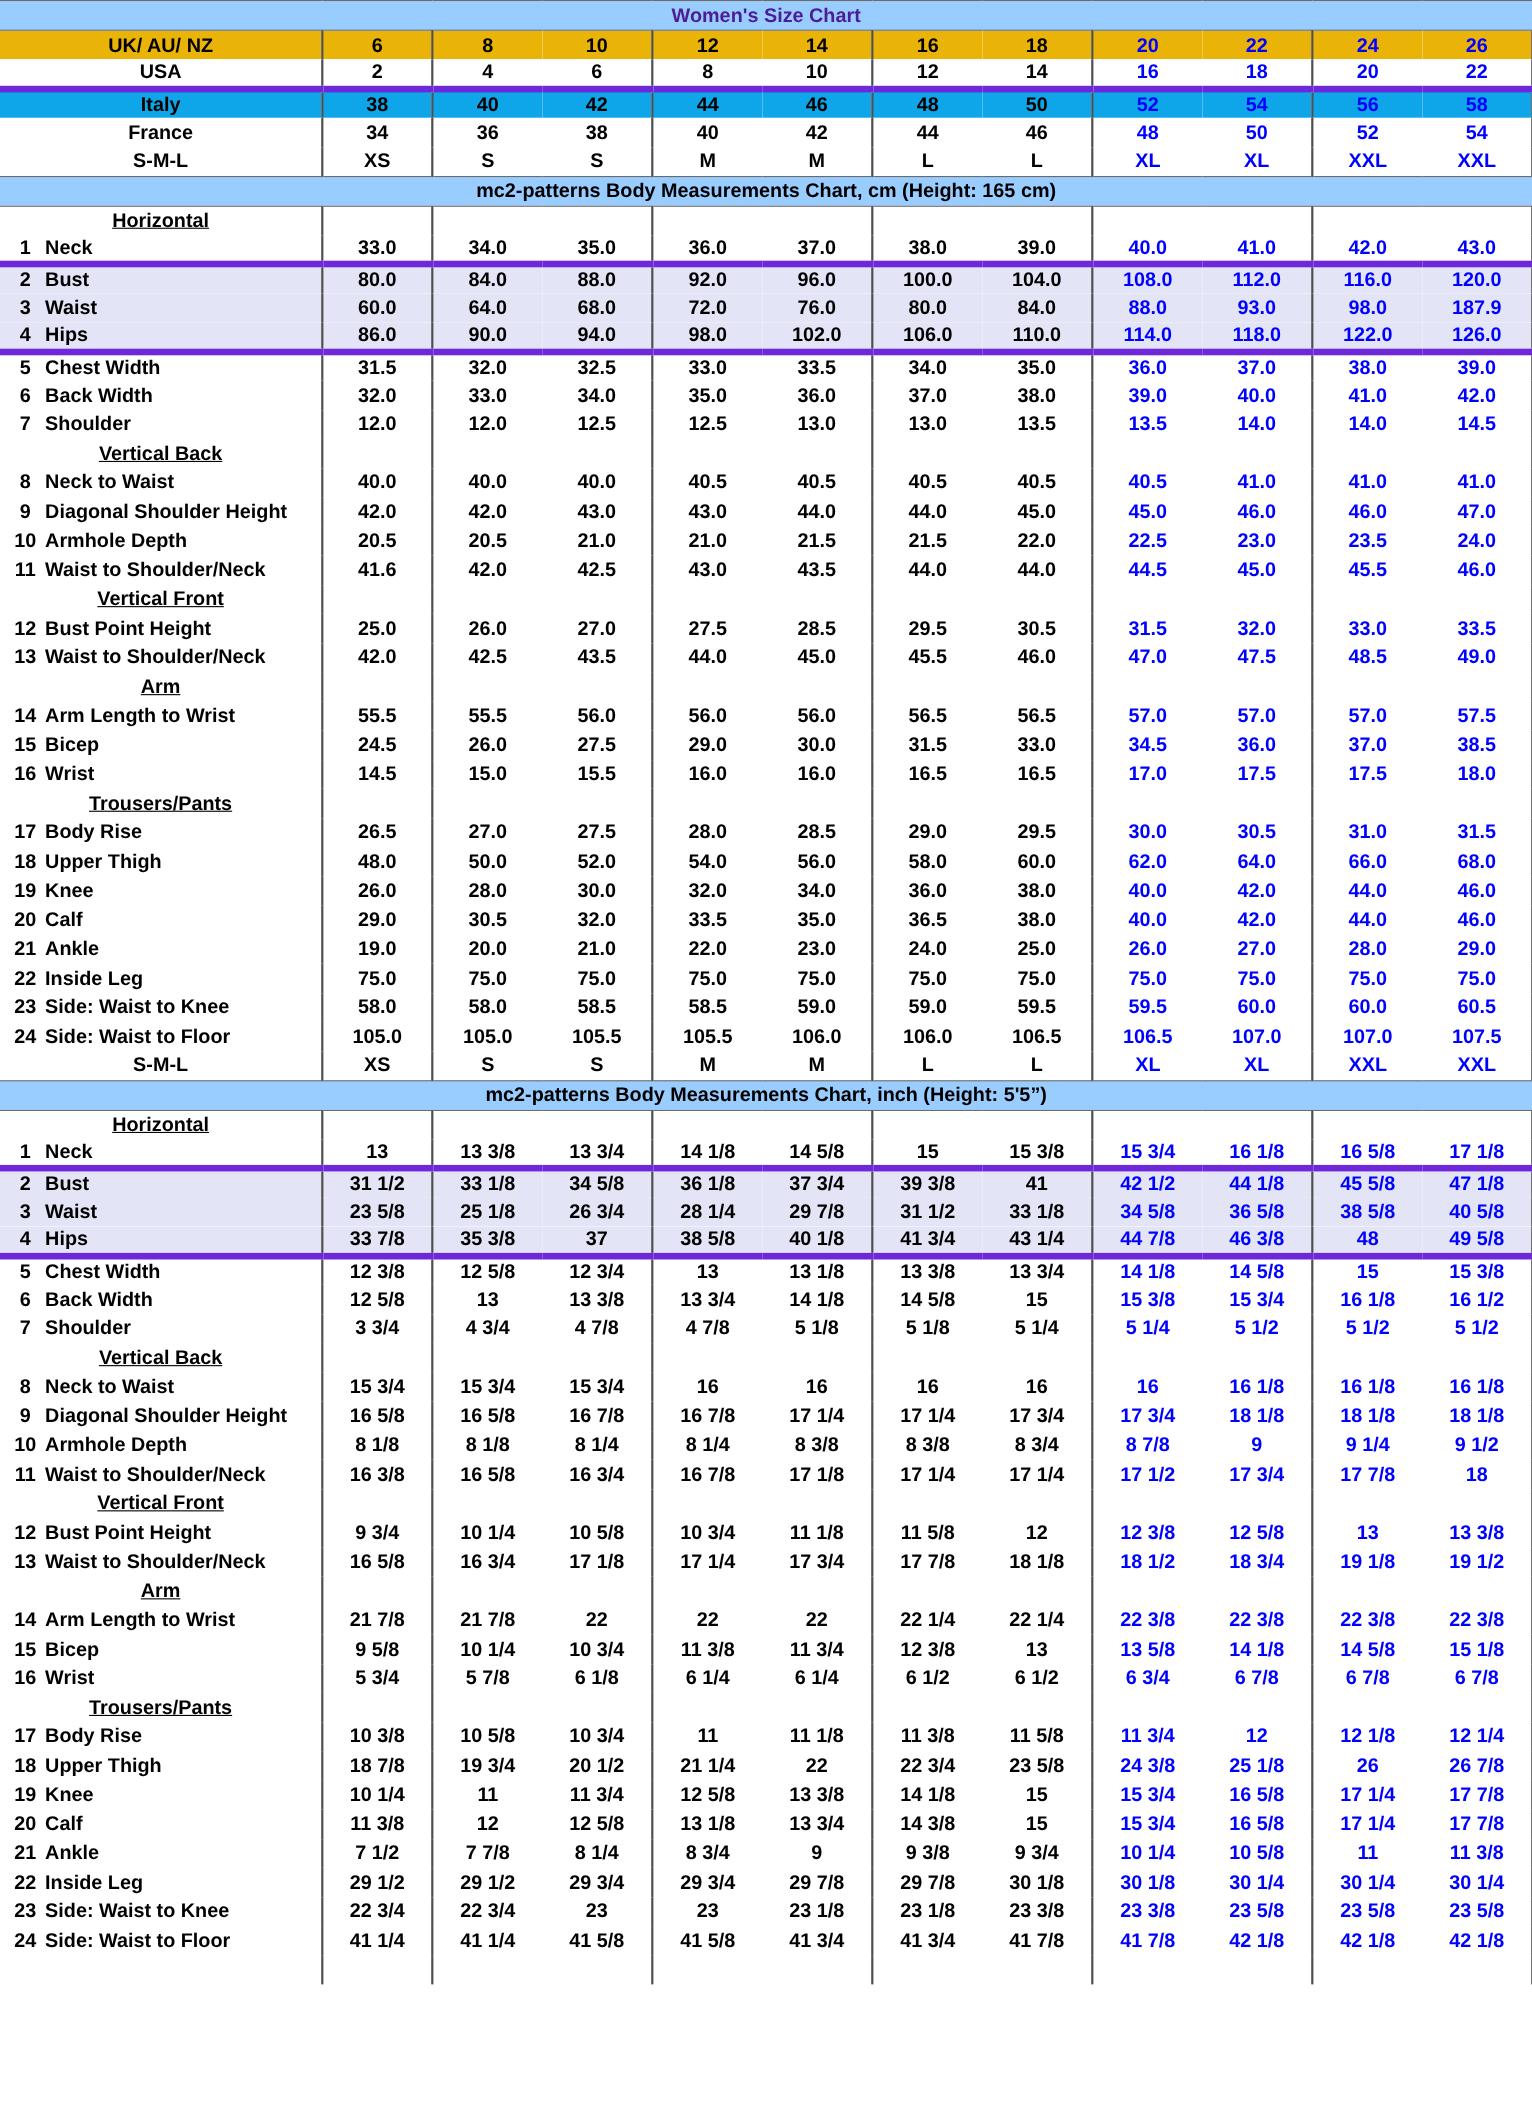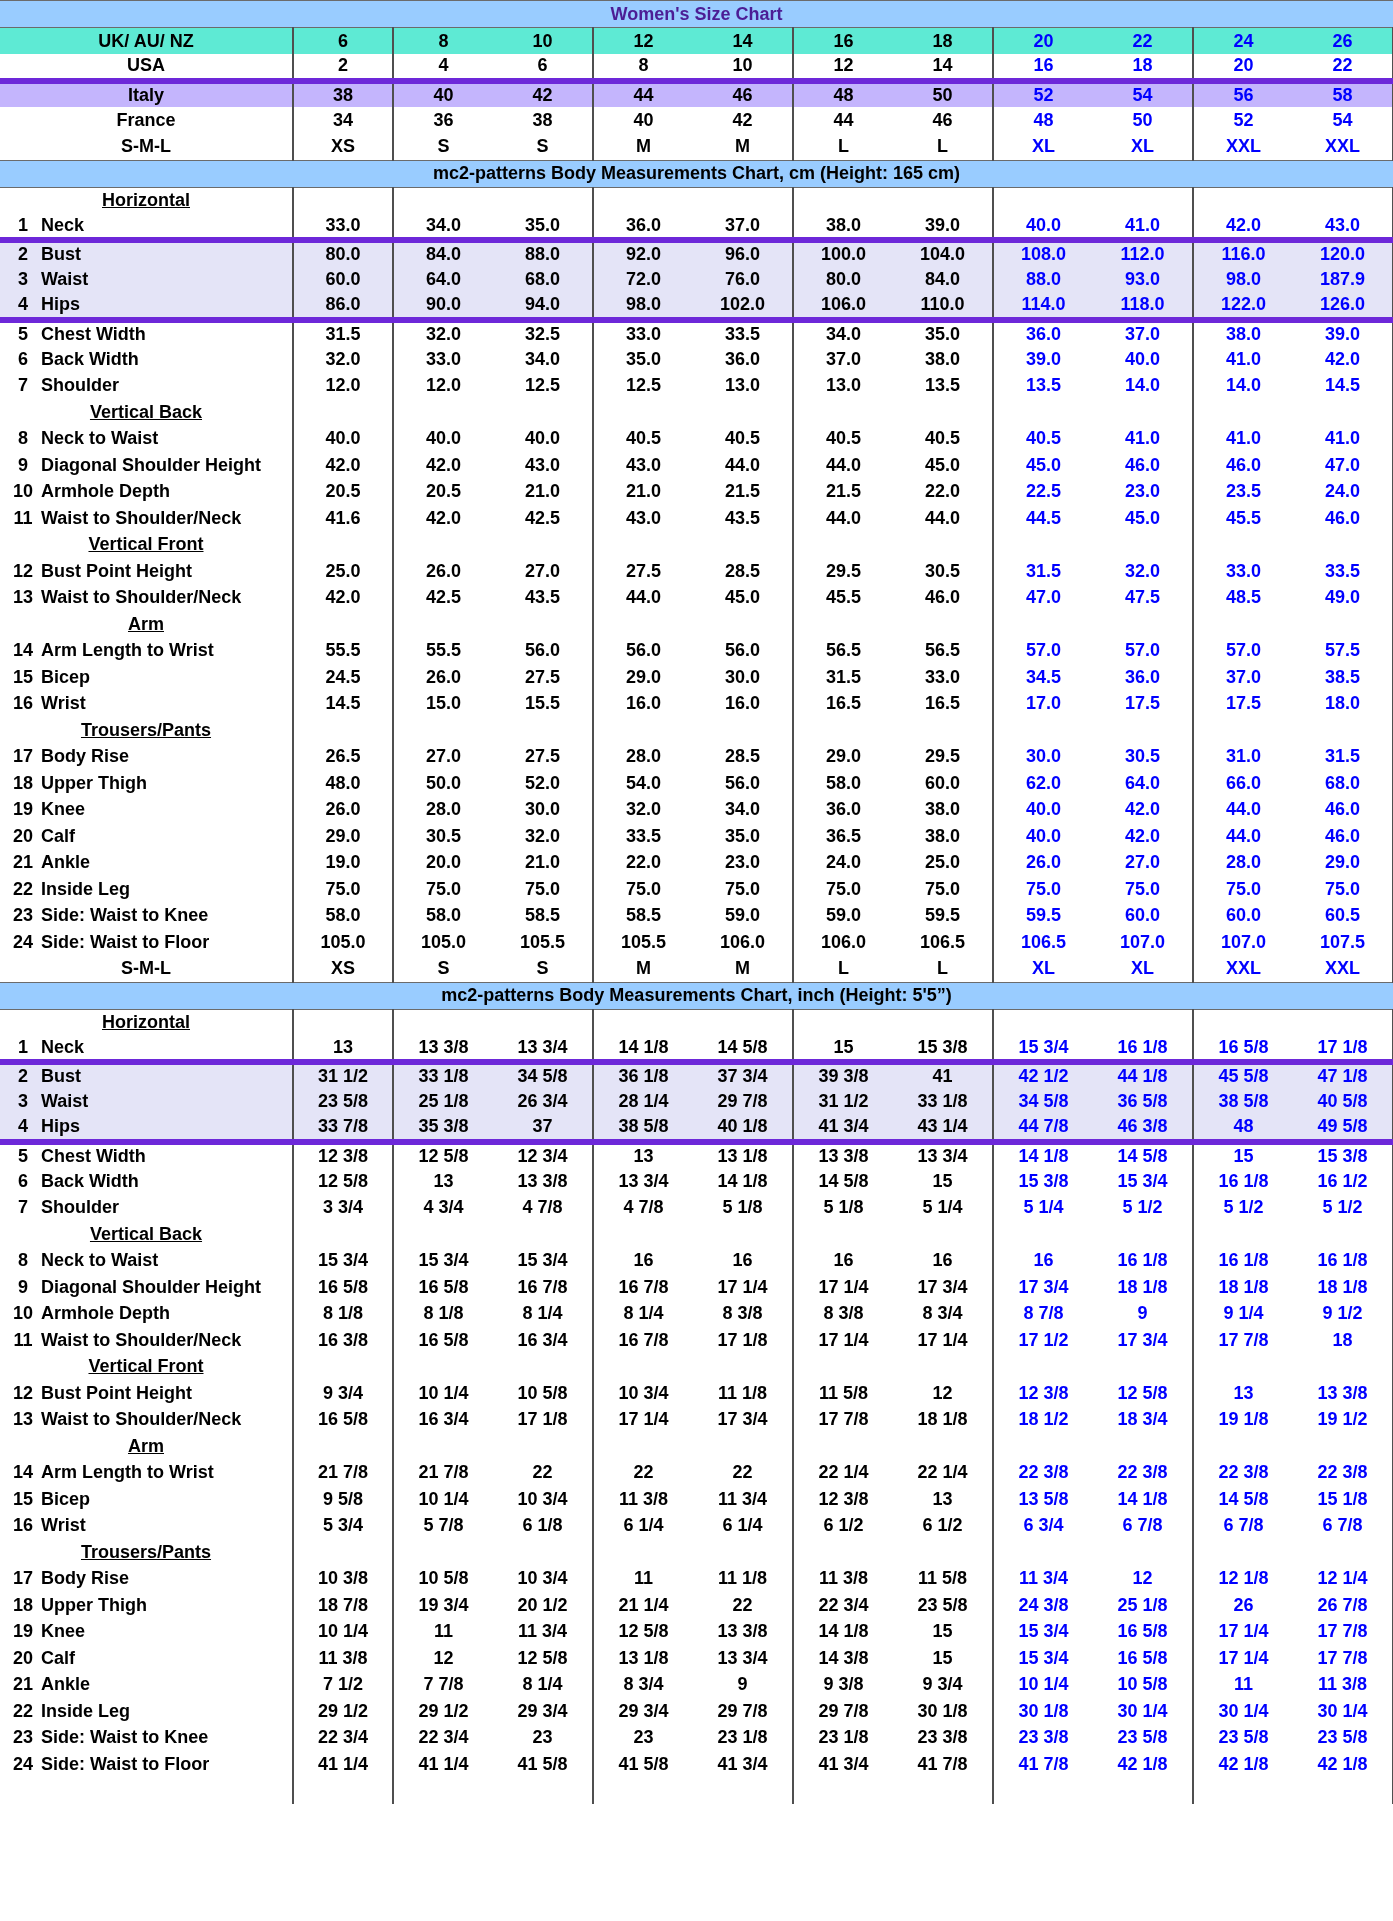--- a/index.html
+++ b/index.html
@@ -14,22 +14,22 @@
   td{
     padding:0;font-size:18px;font-weight:bold;vertical-align:middle;
     overflow:hidden;white-space:nowrap;
   }
   td.val{text-align:center;}
   td.lblc{text-align:center;}
   td.lbld{text-align:left;padding-left:5px;margin-top:16px;}
   .num{display:inline-block;width:36px;text-align:center;}
   td.sec{text-decoration:underline;}
   
-  tr.yellow td{background:#5eead4;}
-  tr.gray td{background:#c4b5fd;}
+  tr.yellow td{background:#eab308;}
+  tr.gray td{background:#0ea5e9;}
   tr.lav td{background:#E4E4F7;}
   
   td.gl{border-left:2px solid #4f4f4f;}
   td.gr{border-right:2px solid #4f4f4f;}
   
   tr.tb td{border-bottom:6px solid #6d28d9;}
   
   .bluetxt{color:#0000FF;}
   
   tr.band{height:27px;}

